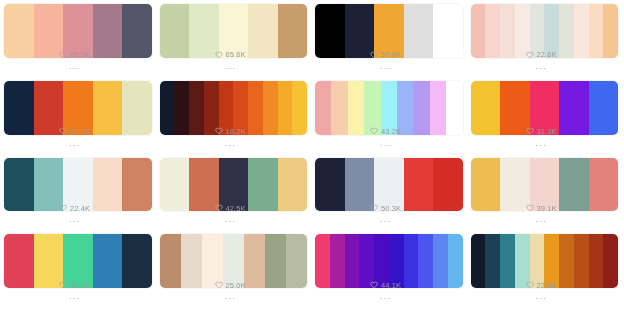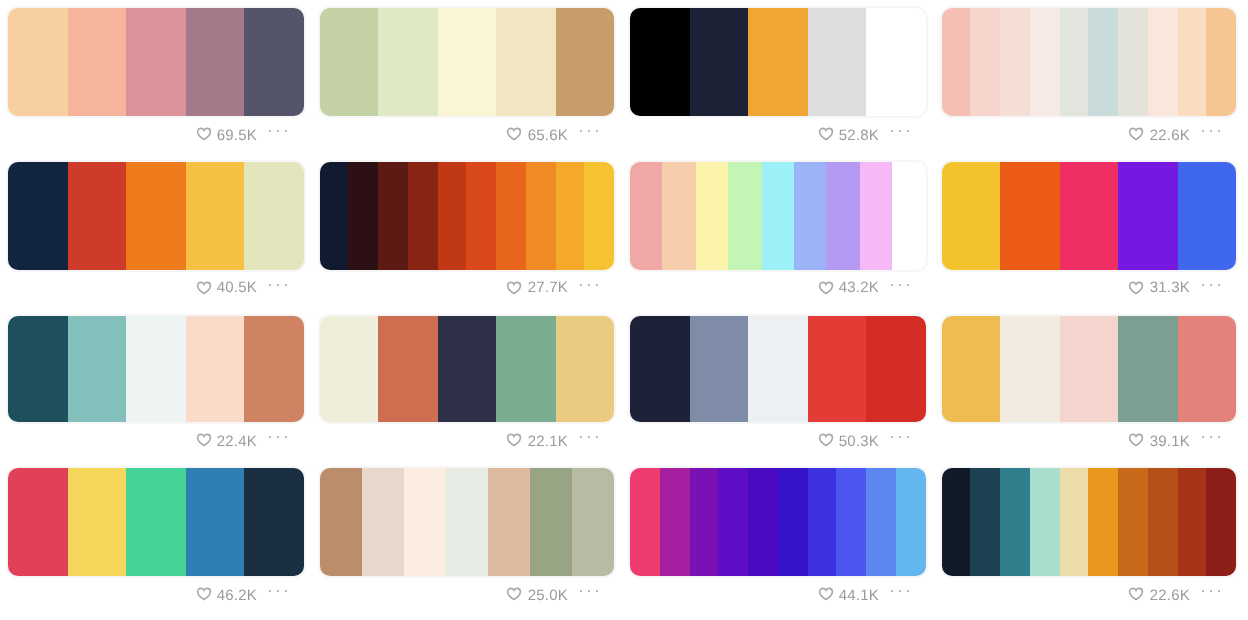--- a/index.html
+++ b/index.html
@@ -37,20 +37,21 @@
   .meta {
     display: flex;
     align-items: center;
     justify-content: flex-end;
     gap: 5px;
     height: 18px;
     padding-right: 6px;
     font-size: 7.5px;
     color: #9a9a9a;
     letter-spacing: 0.1px;
+    flex-direction: column;
   }
   .likes { display: flex; align-items: center; gap: 2.5px; }
   .heart-icon { display: block; width: 8px; height: 8px; }
   .heart-icon svg { display: block; width: 8px; height: 8px; }
   .count { line-height: 1; padding-top: 1px; }
   .more {
     letter-spacing: 1px;
     line-height: 1;
     padding-bottom: 3px;
     font-size: 9px;
@@ -179,21 +180,21 @@
         <div class="sw" title="#f4a92b" style="background: rgb(244, 169, 43);"></div>
         <div class="sw" title="#f6c233" style="background: rgb(246, 194, 51);"></div>
       </div>
       <div class="meta">
         <div class="likes">
           <span class="heart-icon">
             <svg viewBox="0 0 16 16" fill="none" stroke="#a9a9a9" stroke-width="1.6">
               <path d="M8 13.5C8 13.5 1.6 9.8 1.6 5.7C1.6 3.7 3.1 2.4 4.8 2.4C6 2.4 7.3 3 8 4.3C8.7 3 10 2.4 11.2 2.4C12.9 2.4 14.4 3.7 14.4 5.7C14.4 9.8 8 13.5 8 13.5Z"></path>
             </svg>
           </span>
-          <span class="count">27.7K</span>
+          <span class="count">18.2K</span>
         </div>
         <span class="more">···</span>
       </div>
     </div>
     <div class="card">
       <div class="swatches">
         <div class="sw" title="#f0a8a6" style="background: rgb(240, 168, 166);"></div>
         <div class="sw" title="#f6ceab" style="background: rgb(246, 206, 171);"></div>
         <div class="sw" title="#fbf3a9" style="background: rgb(251, 243, 169);"></div>
         <div class="sw" title="#c5f5b5" style="background: rgb(197, 245, 181);"></div>
@@ -263,21 +264,21 @@
         <div class="sw" title="#7aad90" style="background: rgb(122, 173, 144);"></div>
         <div class="sw" title="#ebcb80" style="background: rgb(235, 203, 128);"></div>
       </div>
       <div class="meta">
         <div class="likes">
           <span class="heart-icon">
             <svg viewBox="0 0 16 16" fill="none" stroke="#a9a9a9" stroke-width="1.6">
               <path d="M8 13.5C8 13.5 1.6 9.8 1.6 5.7C1.6 3.7 3.1 2.4 4.8 2.4C6 2.4 7.3 3 8 4.3C8.7 3 10 2.4 11.2 2.4C12.9 2.4 14.4 3.7 14.4 5.7C14.4 9.8 8 13.5 8 13.5Z"></path>
             </svg>
           </span>
-          <span class="count">22.1K</span>
+          <span class="count">42.5K</span>
         </div>
         <span class="more">···</span>
       </div>
     </div>
     <div class="card">
       <div class="swatches">
         <div class="sw" title="#1d2239" style="background: rgb(29, 34, 57);"></div>
         <div class="sw" title="#7f8ca8" style="background: rgb(127, 140, 168);"></div>
         <div class="sw" title="#ecf0f2" style="background: rgb(236, 240, 242);"></div>
         <div class="sw" title="#e33c36" style="background: rgb(227, 60, 54);"></div>

